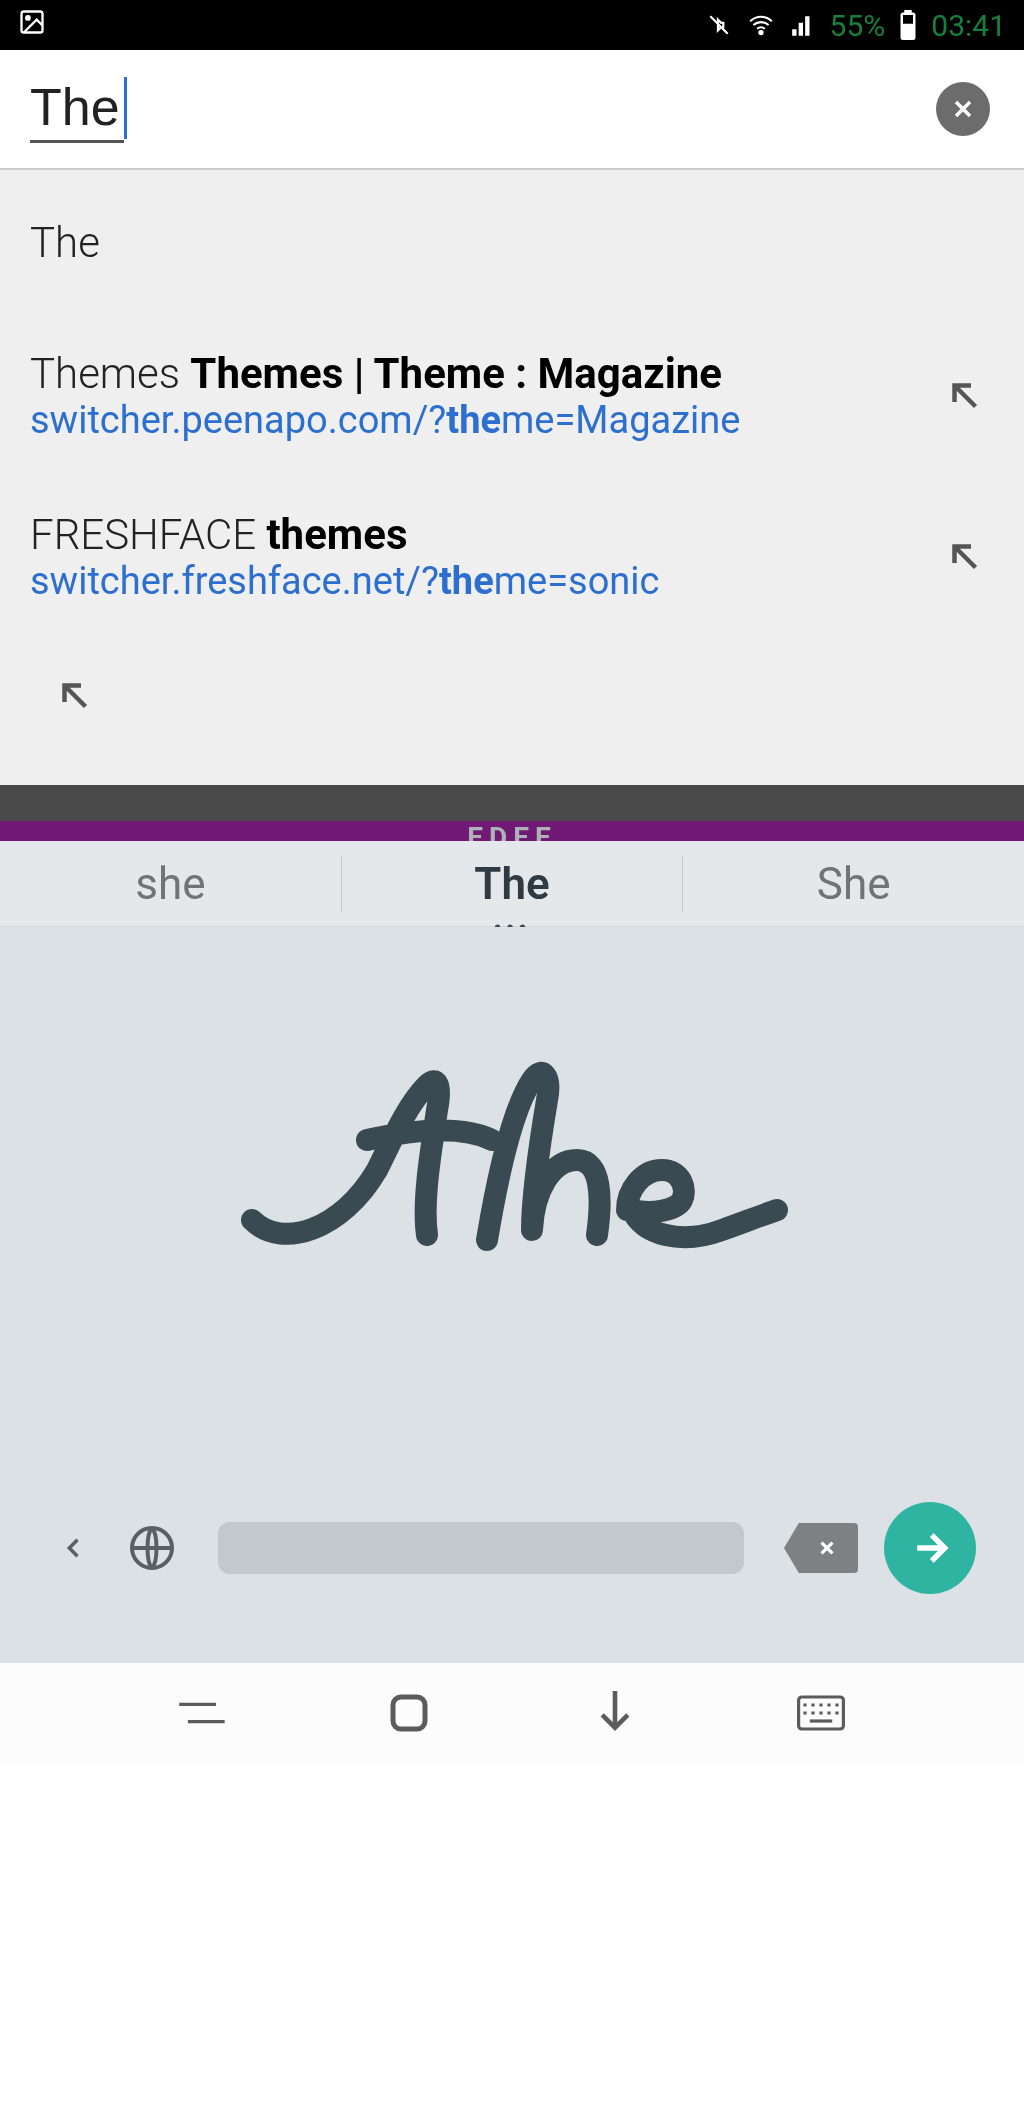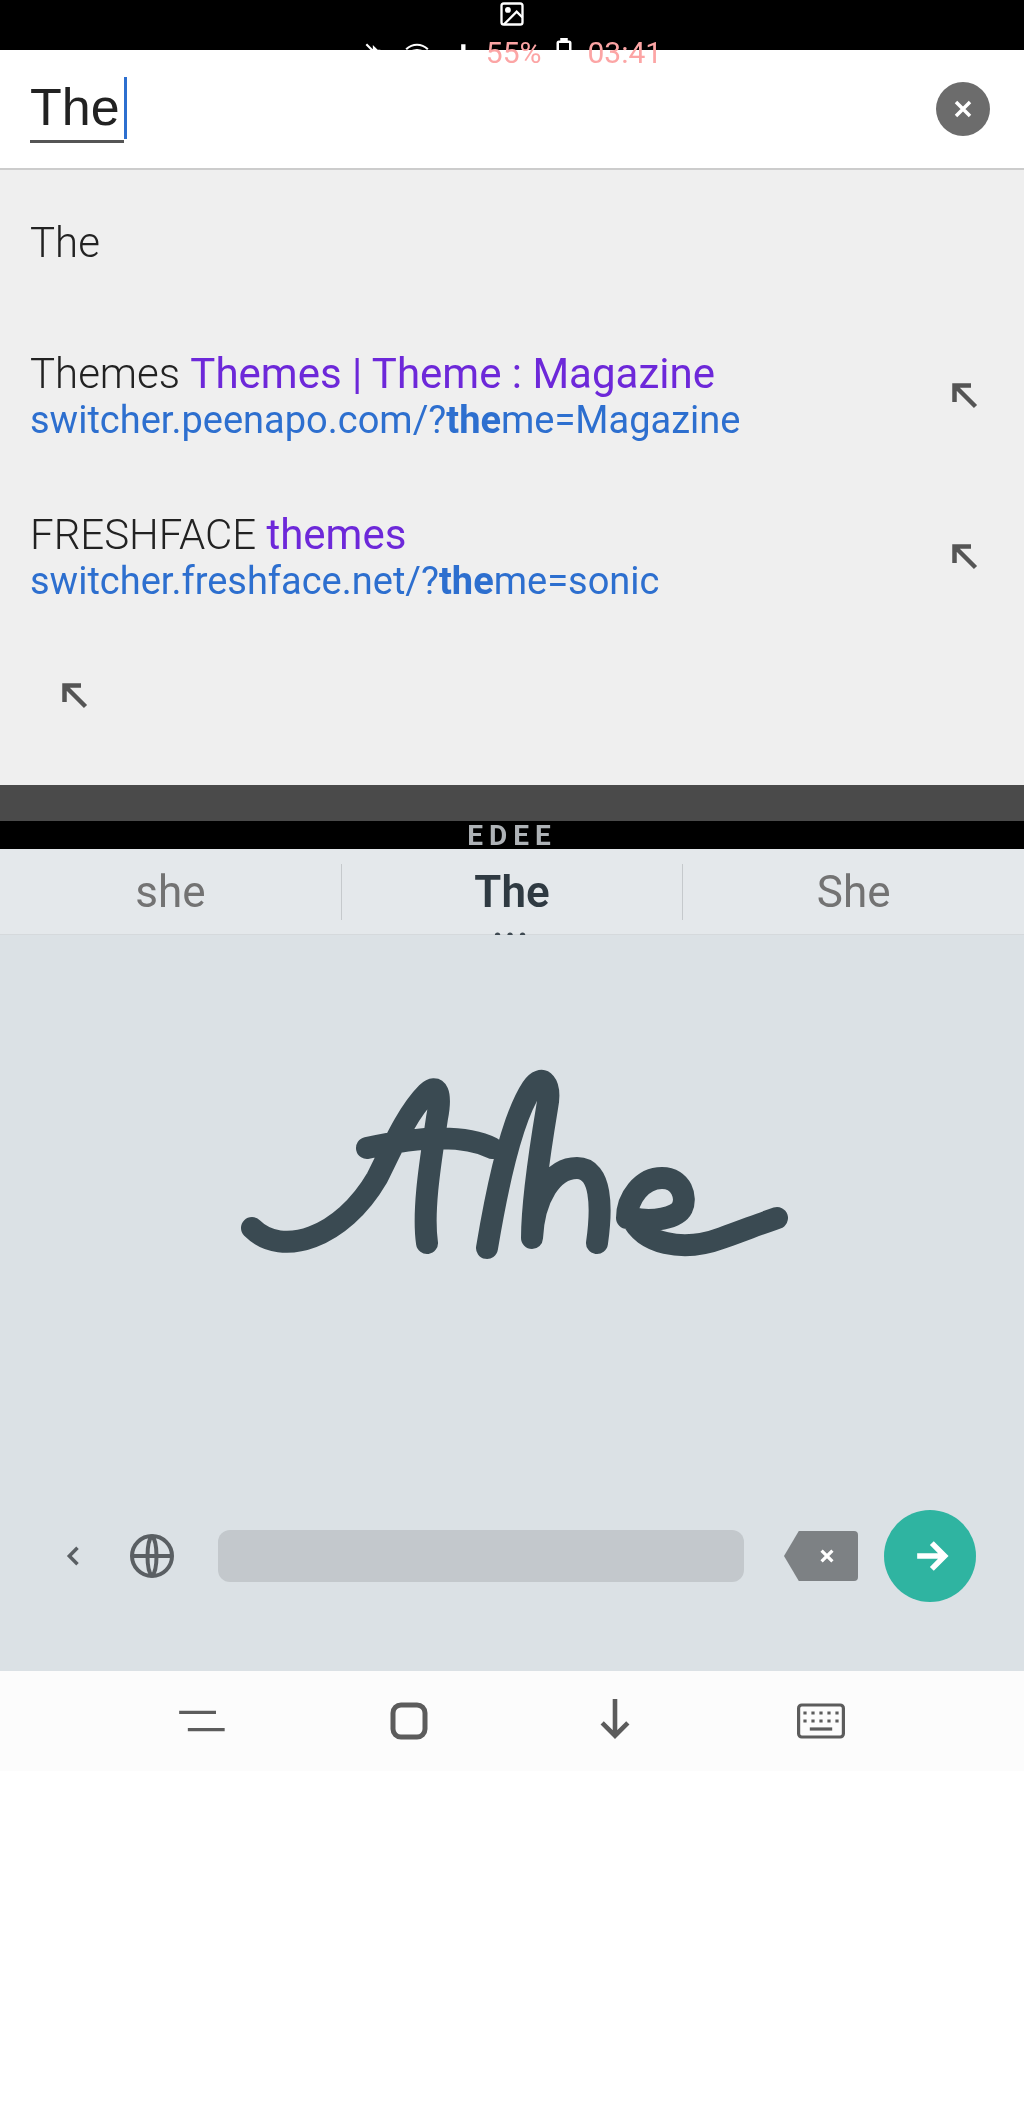--- a/index.html
+++ b/index.html
@@ -1,51 +1,51 @@
 <!DOCTYPE html>
 <html><head>
 <meta charset="utf-8">
 <style>
   * { margin: 0; padding: 0; box-sizing: border-box; }
   html, body { width: 1024px; height: 2105px; font-family: Roboto, Arial, sans-serif; background: #fff; overflow: hidden; }
-  .status-bar { height: 50px; background: #000; color: #fca5a5; display: flex; align-items: center; justify-content: space-between; padding: 0 18px; font-size: 30px; flex-direction: column; }
+  .status-bar { height: 50px; background: #000; color: #15803d; display: flex; align-items: center; justify-content: space-between; padding: 0 18px; font-size: 30px; }
   .status-left, .status-right { display: flex; align-items: center; gap: 14px; }
   .status-right span { display: inline-flex; align-items: center; }
   .search-bar { height: 120px; background: #fff; display: flex; align-items: center; padding: 0 34px 0 30px; border-bottom: 2px solid #ccc; }
   .search-input { flex: 1; font-size: 52px; color: #222; border: none; outline: none; padding-bottom: 4px; }
   .input-wrap { position: relative; flex: 1; display: inline-block; }
   .underline { position: absolute; left: 0; bottom: -2px; height: 3px; width: 94px; background: #555; }
   .caret { position: absolute; left: 94px; top: 0; width: 3px; height: 62px; background: #2d6fcf; }
   .clear-btn { width: 54px; height: 54px; border-radius: 50%; background: #6c6c6c; display: flex; align-items: center; justify-content: center; color: #fff; }
   .suggestions { background: #efefef; padding: 0 0 30px 0; }
   .sugg-row { display: flex; align-items: center; justify-content: space-between; padding: 34px 34px 34px 30px; }
   .sugg-row.first { padding-top: 48px; padding-bottom: 48px; }
   .sugg-text { flex: 1; min-width: 0; }
   .sugg-title { font-size: 42px; color: #222; white-space: nowrap; overflow: hidden; text-overflow: ellipsis; }
   .sugg-url { font-size: 38px; color: #2d6fcf; white-space: nowrap; overflow: hidden; text-overflow: ellipsis; }
-  .bold-part { font-weight: 400; color: #6d28d9; }
+  .bold-part { font-weight: 700; color: #000000; }
   .light-part { font-weight: 300; color: #222; }
   .arrow-icon { width: 50px; height: 50px; flex-shrink: 0; margin-left: 20px; display: flex; align-items: center; justify-content: center; color: #555; }
   .banner { height: 36px; background: #4a4a4a; }
   .candidate-row { height: 86px; background: #e4e8eb; display: flex; align-items: center; border-bottom: 1px solid #d5d9dc; position: relative; }
   .candidate { flex: 1; text-align: center; font-size: 44px; color: #737373; font-weight: 400; padding: 14px 0; position: relative; }
   .candidate.mid { font-weight: 600; color: #2f3a42; }
   .cand-sep { width: 1px; height: 56px; background: #c5c9cc; }
   .cand-dots { position: absolute; bottom: -18px; left: 50%; transform: translateX(-50%); font-size: 24px; color: #3f4a52; letter-spacing: 4px; }
   .writing-area { height: 466px; background: #dbe1e5; display: flex; align-items: center; justify-content: center; position: relative; }
   .handwriting { width: 560px; height: 220px; }
   .kbd-toolbar { height: 110px; background: #dbe1e5; display: flex; align-items: center; gap: 26px; padding: 0 48px; }
   .tb-icon { width: 52px; height: 52px; display: flex; align-items: center; justify-content: center; color: #5a5f63; }
   .spacebar { flex: 1; height: 52px; background: #c3c8cc; border-radius: 12px; margin: 0 14px; }
   .backspace { width: 74px; height: 50px; background: #7d8184; border-radius: 8px 4px 4px 8px; display: flex; align-items: center; justify-content: center; color: #fff; clip-path: polygon(20% 0%, 100% 0%, 100% 100%, 20% 100%, 0% 50%); padding-left: 12px; }
   .enter-btn { width: 92px; height: 92px; border-radius: 50%; background: #2fb4a1; display: flex; align-items: center; justify-content: center; color: #fff; }
   .nav-bar { height: 100px; background: #fcfcfc; display: flex; align-items: center; justify-content: space-around; padding: 0 100px; color: #5c5c5c; }
   .nav-item { width: 60px; height: 60px; display: flex; align-items: center; justify-content: center; }
   .filler { height: 100px; background: #dbe1e5; }
-  .peek { height: 28px; background: #000000; display:flex; align-items:center; justify-content:center; color:#aeb2b6; font-size:28px; font-weight:700; letter-spacing:6px; overflow:hidden; }
+  .peek { height: 20px; background: #701a75; display:flex; justify-content:center; color:#aeb2b6; font-size:28px; font-weight:700; letter-spacing:6px; overflow:hidden; }
 </style>
 </head>
 <body>
 
 <div class="status-bar">
   <div class="status-left">
     <span>
       <svg width="28" height="28" viewBox="0 0 24 24" fill="none" stroke="#fff" stroke-width="2">
           <rect x="3" y="3" width="18" height="18" rx="2"></rect>
           <circle cx="8.5" cy="8.5" r="1.5" fill="#fff"></circle>

